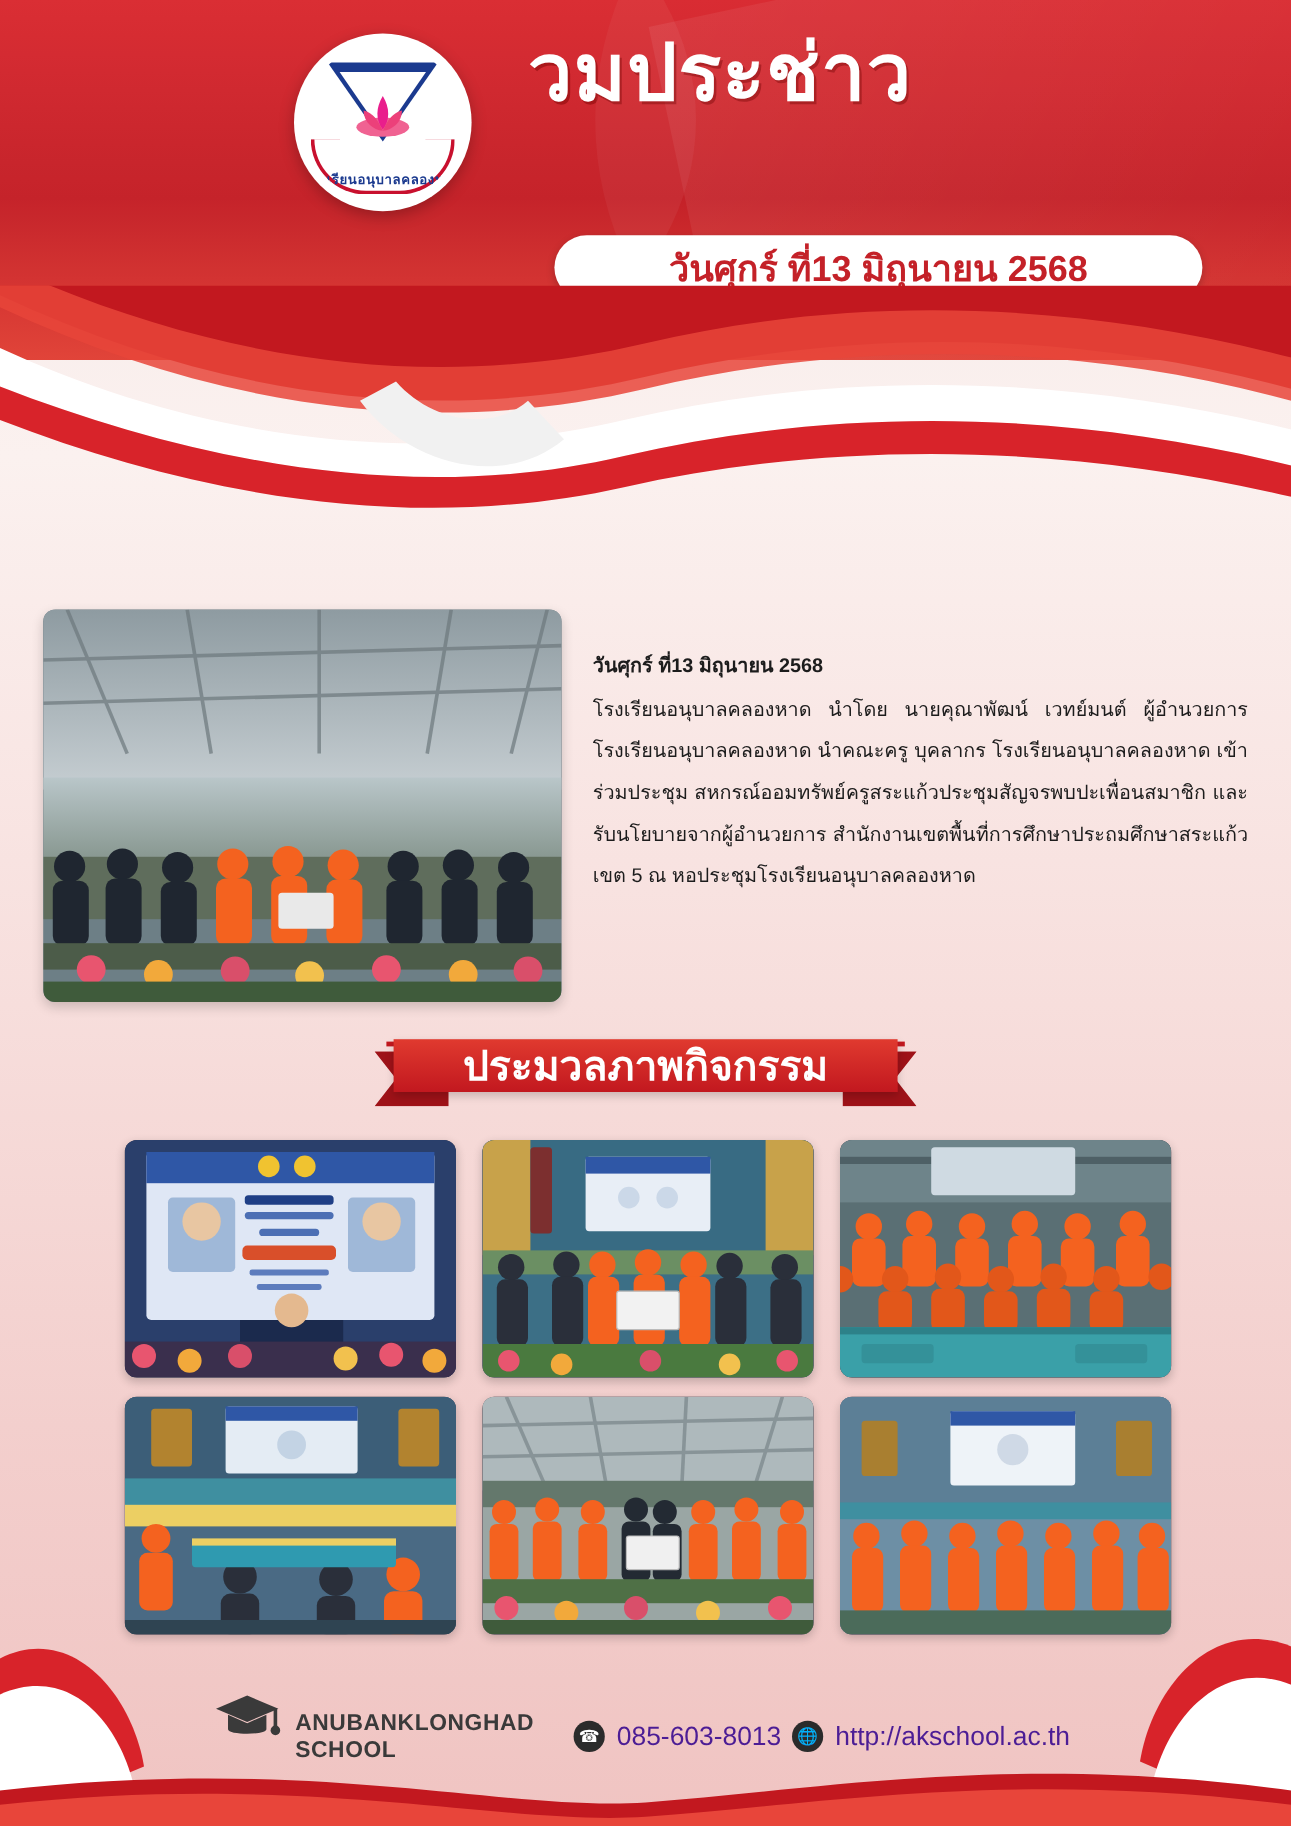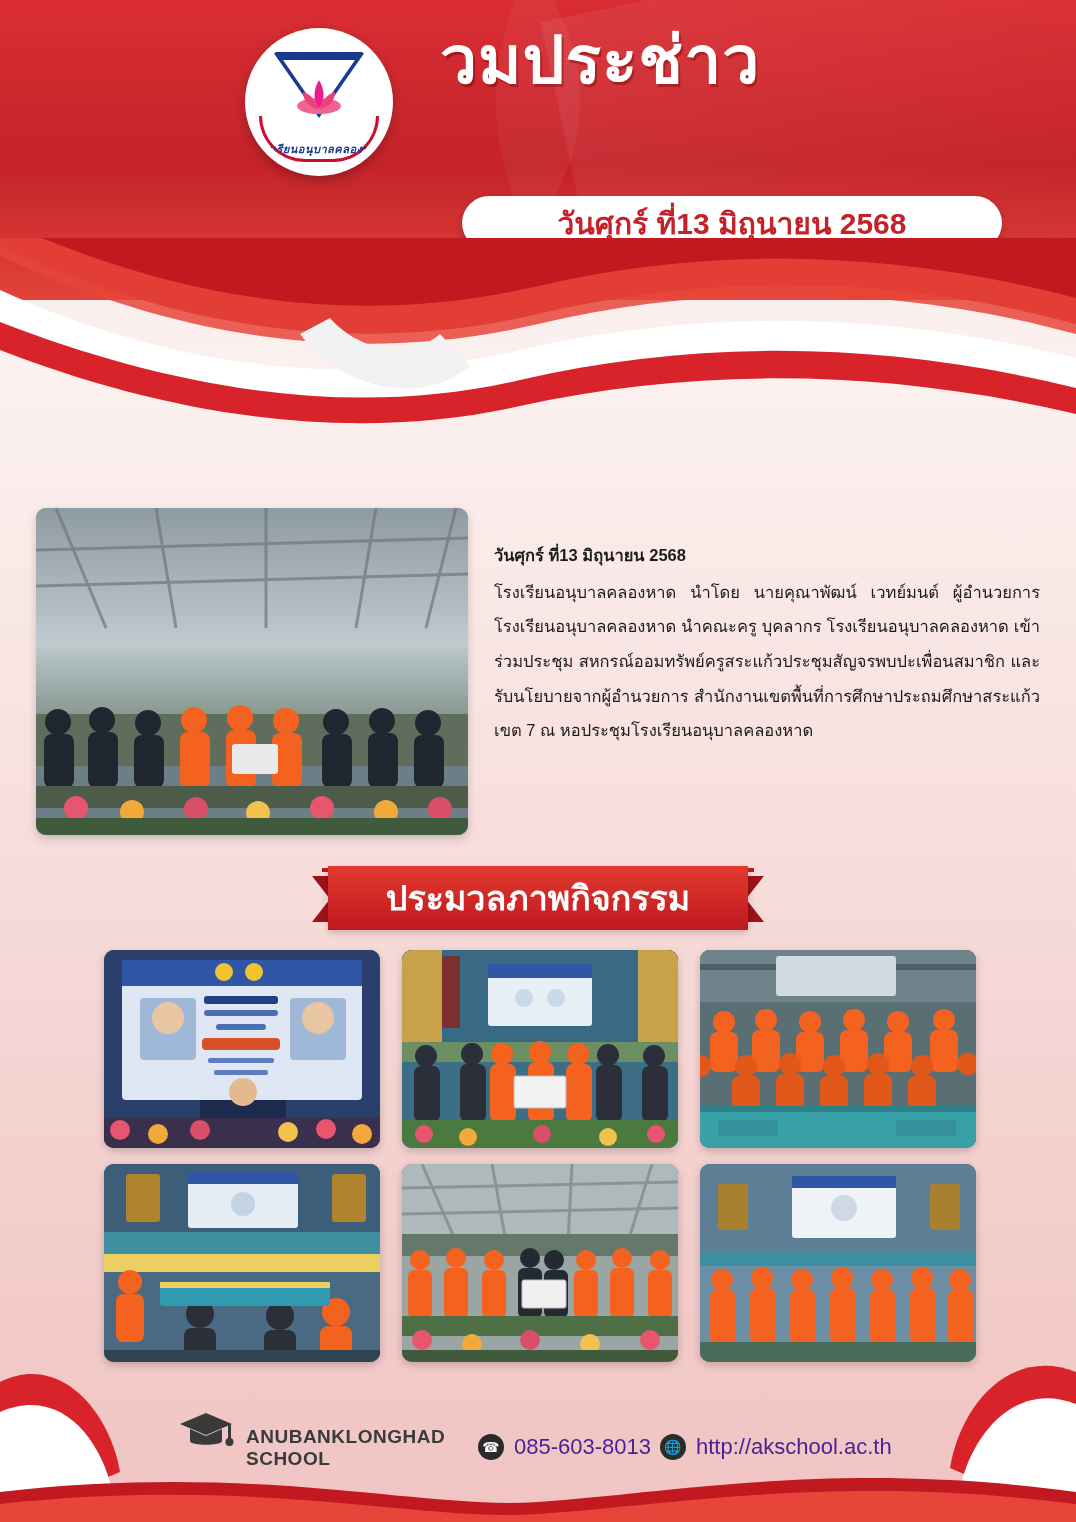--- a/index.html
+++ b/index.html
@@ -36,21 +36,21 @@
   }
 
   
   .logo-wrap {
     position: absolute; left: 245px; top: 28px;
     width: 148px; height: 148px; border-radius: 50%;
     background: #ffffff;
     box-shadow: 0 4px 12px rgba(0,0,0,0.25);
     display: flex; align-items: center; justify-content: center;
   }
-  .logo-inner { position: relative; width: 132px; height: 132px; border-radius: 50%; overflow: hidden; font-style: italic; }
+  .logo-inner { position: relative; width: 132px; height: 132px; border-radius: 50%; overflow: hidden; }
   .logo-tri {
     position: absolute; left: 50%; top: 16px; transform: translateX(-50%);
     width: 0; height: 0;
     border-left: 46px solid transparent;
     border-right: 46px solid transparent;
     border-top: 66px solid #1b3a8f;
   }
   .logo-tri2 {
     position: absolute; left: 50%; top: 24px; transform: translateX(-50%);
     width: 0; height: 0;
@@ -116,21 +116,21 @@
   .news-text .lead { font-weight: bold; display: block; margin-bottom: 2px; }
 
   
   .banner-wrap { position: absolute; left: 0; top: 866px; width: 1076px; height: 72px; }
   .banner-tail-l, .banner-tail-r {
     position: absolute; top: 10px; width: 62px; height: 46px; background: #9e1218;
   }
   .banner-tail-l { left: 312px; clip-path: polygon(0 0, 100% 0, 100% 100%, 0 100%, 18px 50%); }
   .banner-tail-r { right: 312px; clip-path: polygon(0 0, 100% 0, calc(100% - 18px) 50%, 100% 100%, 0 100%); }
   .banner-main {
-    position: absolute; left: 328px; top: 0; width: 420px; height: 64px;
+    position: absolute; left: 328px; top: 0; width: 420px; height: 44px;
     background: linear-gradient(180deg, #e03a2f, #c2181f);
     display: flex; align-items: center; justify-content: center;
     color: #ffffff; font-size: 34px; font-weight: bold;
     box-shadow: 0 3px 7px rgba(0,0,0,0.18);
   }
   .banner-dash {
     position: absolute; top: 2px; height: 4px; background: #c2181f;
   }
 
   
@@ -257,21 +257,21 @@
         <circle cx="286" cy="300" r="12" fill="#e8556f"></circle>
           <circle cx="350" cy="304" r="12" fill="#f2a93b"></circle>
         <circle cx="404" cy="301" r="12" fill="#d94f6a"></circle>
         <rect x="0" y="310" width="432" height="17" fill="#3f5b3b"></rect>
       </g>
     </svg>
   </div>
 
   <div class="news-text">
     <span class="lead">วันศุกร์ ที่13 มิถุนายน 2568</span>
-    <span>โรงเรียนอนุบาลคลองหาด นำโดย นายคุณาพัฒน์ เวทย์มนต์ ผู้อำนวยการโรงเรียนอนุบาลคลองหาด นำคณะครู บุคลากร โรงเรียนอนุบาลคลองหาด เข้าร่วมประชุม สหกรณ์ออมทรัพย์ครูสระแก้วประชุมสัญจรพบปะเพื่อนสมาชิก และ รับนโยบายจากผู้อำนวยการ สำนักงานเขตพื้นที่การศึกษาประถมศึกษาสระแก้ว เขต 7 ณ หอประชุมโรงเรียนอนุบาลคลองหาด</span>
+    <span>โรงเรียนอนุบาลคลองหาด นำโดย นายคุณาพัฒน์ เวทย์มนต์ ผู้อำนวยการโรงเรียนอนุบาลคลองหาด นำคณะครู บุคลากร โรงเรียนอนุบาลคลองหาด เข้าร่วมประชุม สหกรณ์ออมทรัพย์ครูสระแก้วประชุมสัญจรพบปะเพื่อนสมาชิก และ รับนโยบายจากผู้อำนวยการ สำนักงานเขตพื้นที่การศึกษาประถมศึกษาสระแก้ว เขต 5 ณ หอประชุมโรงเรียนอนุบาลคลองหาด</span>
   </div>
 </div>
 
 <div class="banner-wrap">
   <div class="banner-dash" style="left:322px; width:140px;"></div>
   <div class="banner-dash" style="right:322px; width:140px;"></div>
   <div class="banner-tail-l"></div>
   <div class="banner-tail-r"></div>
   <div class="banner-main">ประมวลภาพกิจกรรม</div>
 </div>

